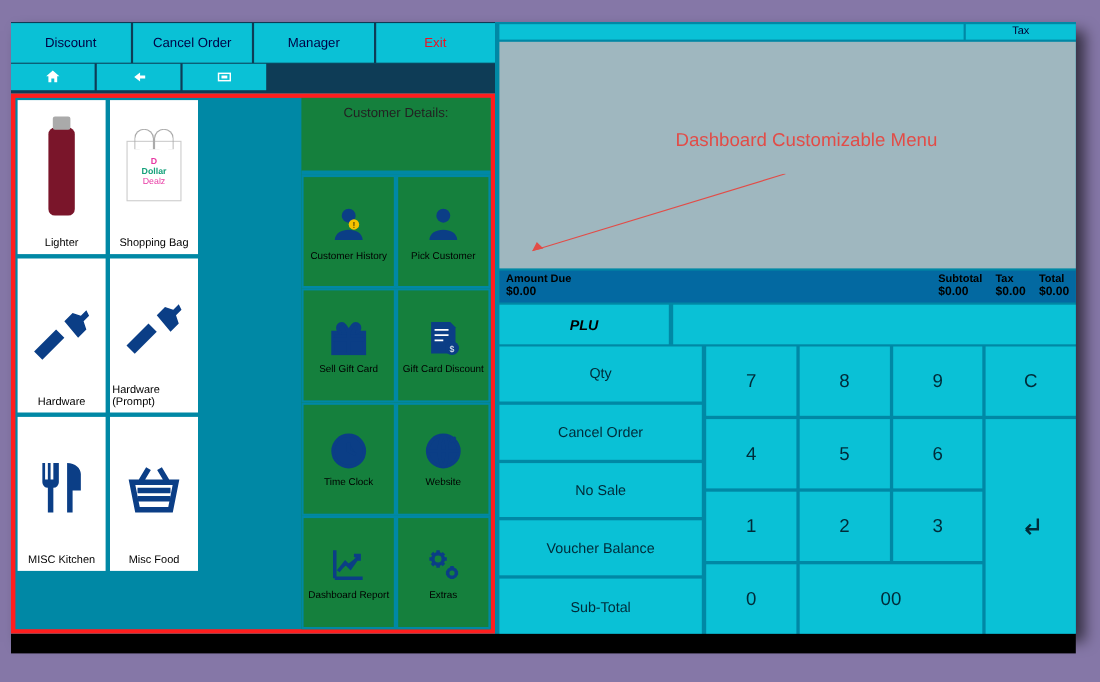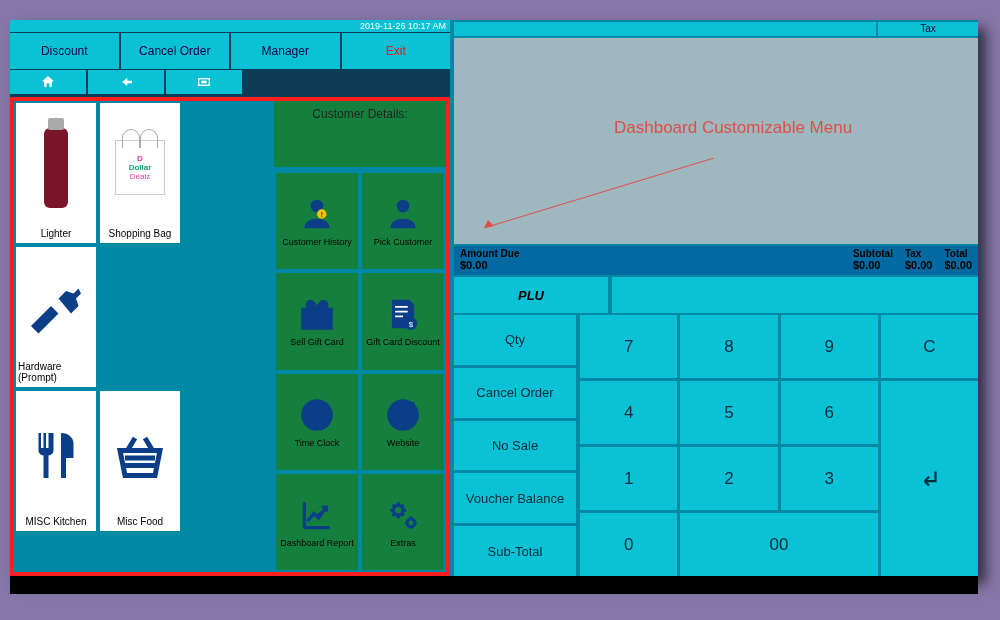--- a/index.html
+++ b/index.html
@@ -170,21 +170,21 @@
   }
   .totals .col { display: flex; flex-direction: column; }
   .totals .amt { flex: 1; }
   .totals .col span:first-child { font-size: 10px; }
 
   .plu-row { display: flex; gap: 4px; height: 36px; font-style: italic; }
   .plu-row .plu { width: 154px; background: #0ac1d6; font-weight: 700; font-size: 13px; display:flex; align-items:center; justify-content:center; }
   .plu-row .field { flex: 1; background: #0ac1d6; }
 
   .keypad-row { flex: 1; display: flex; gap: 4px; }
-  .funcs { width: 122px; display: flex; flex-direction: column; gap: 3px; }
+  .funcs { width: 184px; display: flex; flex-direction: column; gap: 3px; }
   .funcs div {
     flex: 1;
     background: #0ac1d6;
     display: flex;
     align-items: center;
     justify-content: center;
     font-size: 13px;
     color: #002b39;
     cursor: pointer;
   }
@@ -209,21 +209,20 @@
   .bag:before,.bag:after{content:"";position:absolute;top:-12px;width:16px;height:18px;border:1px solid #aaa;border-bottom:none;border-radius:10px 10px 0 0;}
   .bag:before{left:6px}.bag:after{right:6px}
   .bag b{color:#17a27c}.bag i{color:#e838a3;font-style:normal}
 </style>
 </head>
 <body>
 
 <div class="app">
 
   <div class="left">
-    <div class="clock-row">2019-11-26 10:17 AM</div>
 
     <div class="top-buttons">
       <div>Discount</div>
       <div>Cancel Order</div>
       <div>Manager</div>
       <div class="exit">Exit</div>
     </div>
 
     <div class="icon-row">
       <div>
@@ -258,20 +257,26 @@
               <div class="bag">
                   <span style="color:#e838a3;font-weight:700">D</span>
                   <span><b>Dollar</b></span>
                   <span><i>Dealz</i></span>
                 </div>
             </div>
             <div class="lbl">Shopping Bag</div>
           </div>
         </div>
         <div class="menu-row">
+          <div class="tile">
+            <svg viewBox="0 0 24 24" fill="#0b3e86">
+                <path d="M2 20l8-8 3 3-8 8zM13 9l3-3 3 1 2-2 1 2-2 2 1 3-3 3z"></path>
+              </svg>
+            <div class="lbl">Hardware</div>
+          </div>
           <div class="tile">
             <svg viewBox="0 0 24 24" fill="#0b3e86">
                 <path d="M2 20l8-8 3 3-8 8zM13 9l3-3 3 1 2-2 1 2-2 2 1 3-3 3z"></path>
               </svg>
             <div class="lbl">Hardware (Prompt)</div>
           </div>
         </div>
         <div class="menu-row">
           <div class="tile">
             <svg viewBox="0 0 24 24" fill="#0b3e86">

